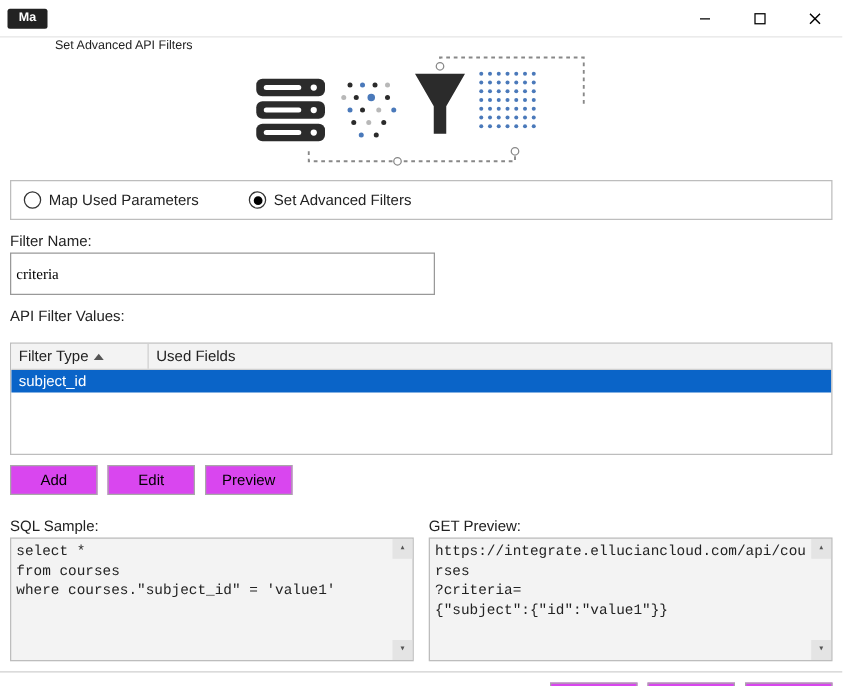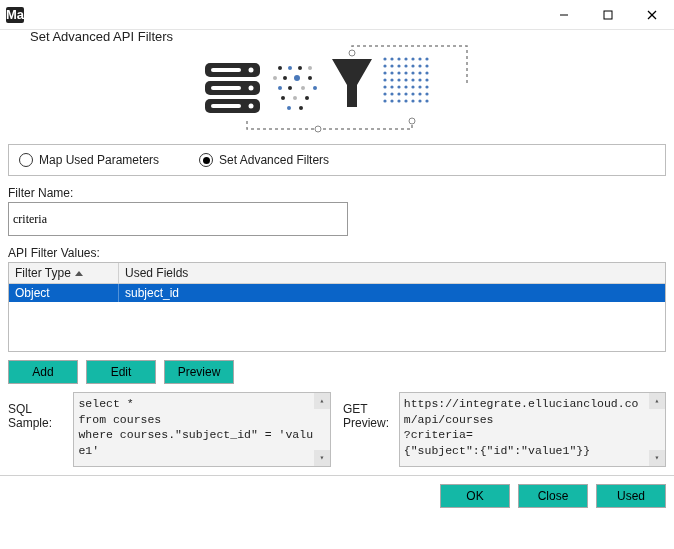--- a/index.html
+++ b/index.html
@@ -14,32 +14,32 @@
     overflow: hidden;
   }
   .titlebar {
     display: flex;
     align-items: center;
     height: 30px;
     padding-left: 6px;
     border-bottom: 1px solid #e5e5e5;
   }
   .titlebar .app-icon {
-    width: 18px; height: 16px;
+    width: 32px; height: 16px;
     background: #222;
     color: #fff;
-    font-size: 13px;
+    font-size: 10px;
     font-weight: bold;
     display: flex;
     align-items: center;
     justify-content: center;
     border-radius: 2px;
     margin-right: 6px;
   }
-  .titlebar .title { flex: 1; font-size: 13px; margin-top: 44px; }
+  .titlebar .title { flex: 1; font-size: 10px; margin-top: 44px; }
   .win-controls { display: flex; }
   .win-btn {
     width: 44px; height: 30px;
     display: flex; align-items: center; justify-content: center;
     font-size: 12px;
     cursor: pointer;
   }
   .content { padding: 0 8px 8px 8px; }
   .hero {
     height: 110px;
@@ -69,21 +69,21 @@
     width: 340px;
     height: 34px;
     border: 1px solid #999;
     padding: 2px 4px;
     font-family: Liberation Serif, serif;
     font-size: 12px;
   }
   .table-wrap {
     border: 1px solid #bdbdbd;
     height: 90px;
-    margin-top: 2px;
+    margin-top: 14px;
     overflow: hidden;
     background: #fff;
   }
   .table-head {
     display: flex;
     background: #f3f3f3;
     border-bottom: 1px solid #d0d0d0;
     font-size: 12px;
   }
   .th {
@@ -108,33 +108,33 @@
     font-size: 12px;
   }
   .td { padding: 2px 6px; border-right: 1px solid rgba(255,255,255,0.3); }
   .td-filter-type { width: 110px; }
   .td-used-fields { flex: 1; border-right: none; }
   .btn-row { display: flex; gap: 8px; margin-top: 8px; margin-bottom: 8px; }
   .btn {
     min-width: 70px;
     height: 24px;
     border: 1px solid #a8a8a8;
-    background: #14b8a6;
+    background: #d946ef;
     font-family: inherit;
     font-size: 12px;
     cursor: pointer;
     padding: 0 12px;
   }
   .two-col { display: flex; gap: 12px; }
-  .col { flex: 1; display: flex; }
+  .col { flex: 1; display: flex; flex-direction: column; }
   .preview-box {
     position: relative;
     border: 1px solid #bdbdbd;
     background: #f3f3f3;
-    height: 75px;
+    height: 99px;
     padding: 3px 16px 3px 4px;
     font-family: Consolas, "Courier New", monospace;
     font-size: 11.5px;
     line-height: 1.35;
     white-space: pre-wrap;
     word-break: break-all;
     overflow: hidden;
     color: #222;
   }
   .preview-box .scroll-up, .preview-box .scroll-down {
@@ -312,21 +312,20 @@
       <div class="th th-filter-type">
         <span>Filter Type</span>
         <span class="sort-arrow"></span>
       </div>
       <div class="th th-used-fields">
         <span>Used Fields</span>
       </div>
     </div>
     <div class="table-body">
       <div class="tr">
-        <div class="td td-filter-type">Object</div>
         <div class="td td-used-fields">subject_id</div>
       </div>
     </div>
   </div>
 
   <div class="btn-row">
     <button class="btn">Add</button>
     <button class="btn">Edit</button>
     <button class="btn">Preview</button>
   </div>

